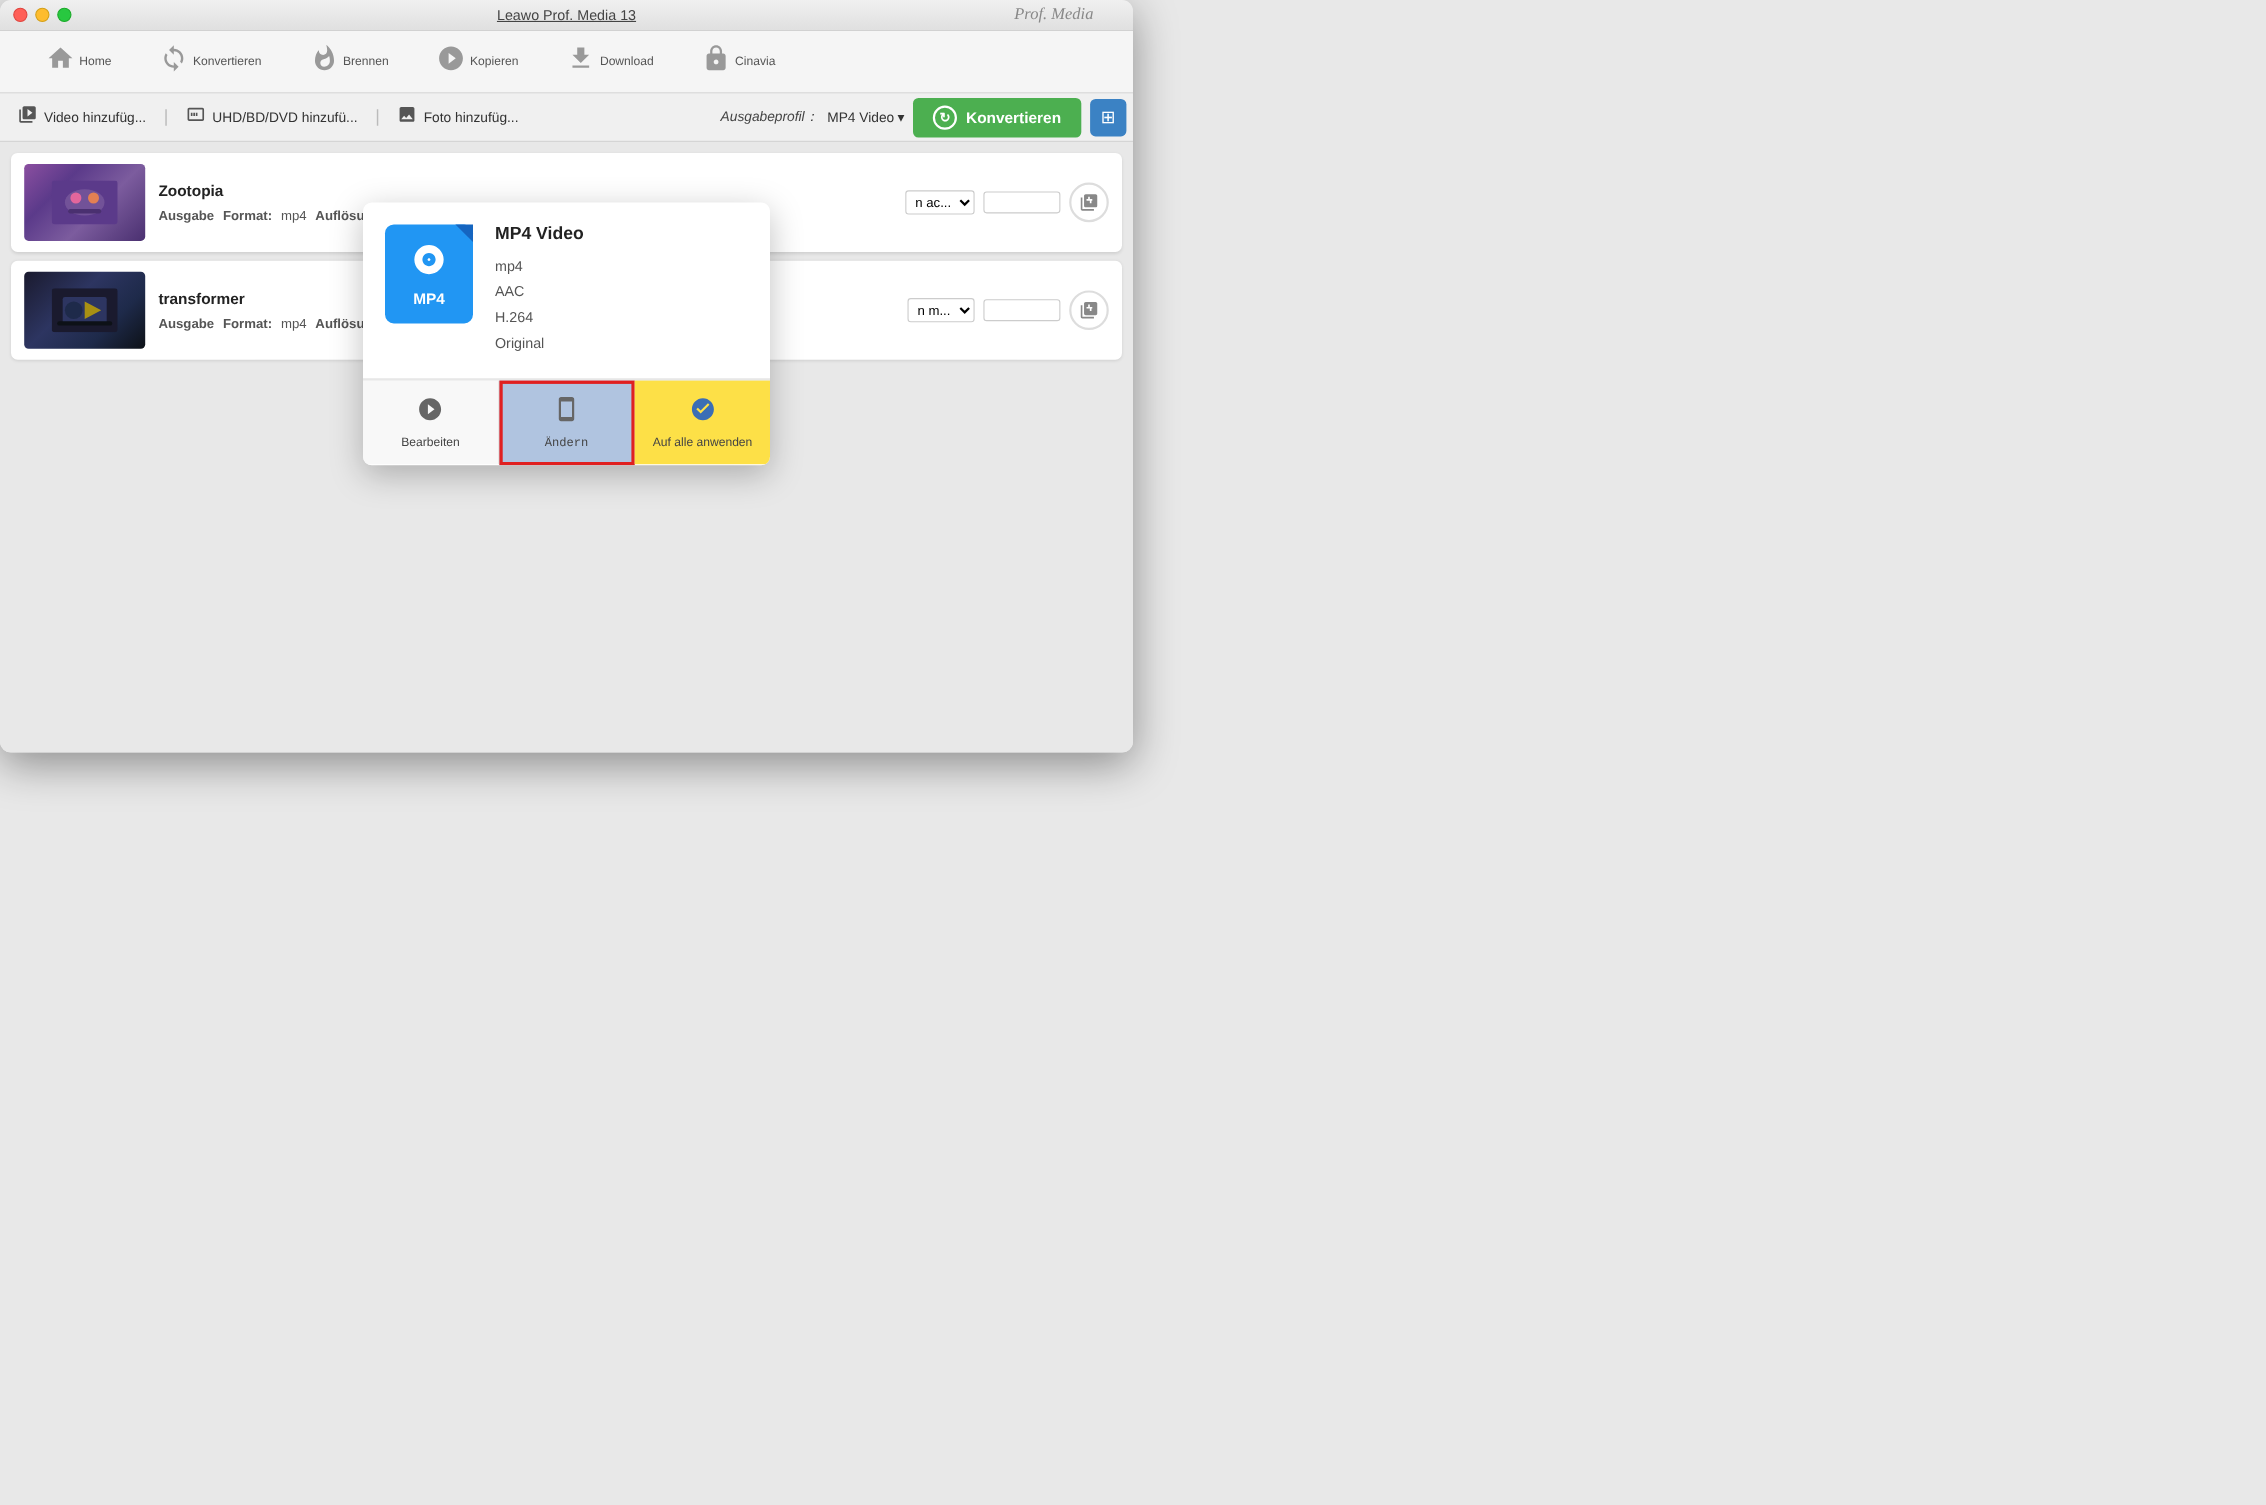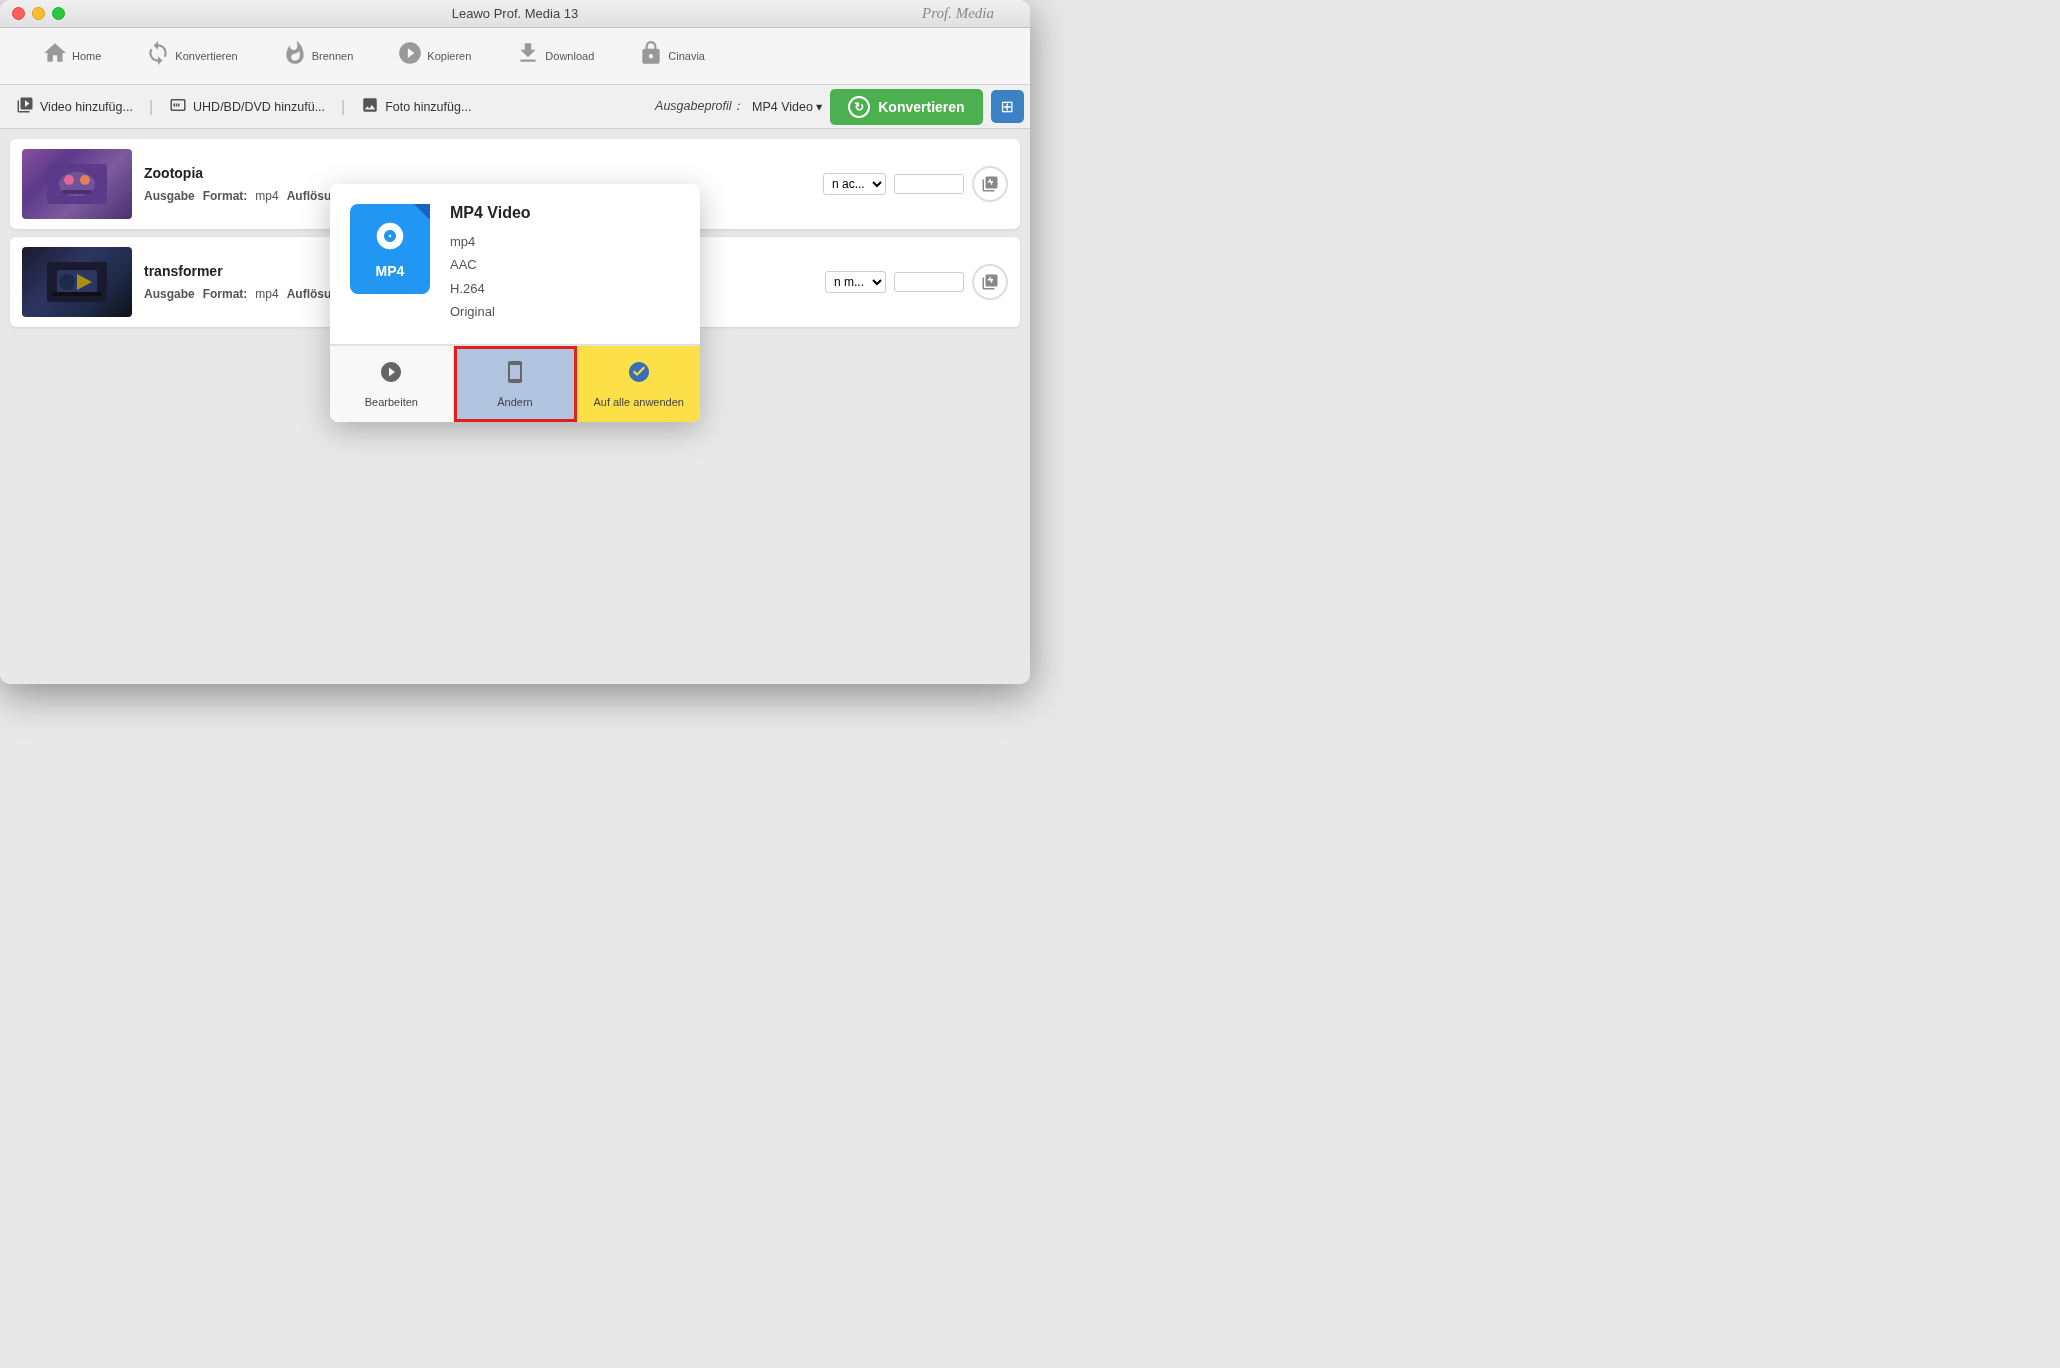--- a/index.html
+++ b/index.html
@@ -37,20 +37,21 @@
       border: none;
       cursor: pointer;
     }
     .tb-close { background: #ff5f57; border: 1px solid #e0443e; }
     .tb-min { background: #febc2e; border: 1px solid #d4a017; }
     .tb-max { background: #28c840; border: 1px solid #1aab29; }
     .titlebar-title {
       font-size: 13px;
       color: #444;
       font-weight: 500;
+      text-decoration: underline;
     }
     .prof-media-logo {
       position: absolute;
       right: 36px;
       font-size: 15px;
       color: #888;
       font-style: italic;
       font-family: Georgia, serif;
     }
 
@@ -333,20 +334,21 @@
       font-size: 11px;
       color: #444;
       gap: 6px;
       border-right: 1px solid #e0e0e0;
     }
     .action-btn:last-child { border-right: none; }
     .action-btn.active {
       background: #b0c4e0;
       outline: 3px solid #e02020;
       outline-offset: -3px;
+      font-family: Liberation Mono, monospace;
     }
     .action-btn .btn-icon {
       font-size: 22px;
       color: #666;
     }
     .action-btn.apply-all {
       background: #fde047;
     }
     .action-btn.apply-all .btn-icon {
       color: #3b6eb5;

